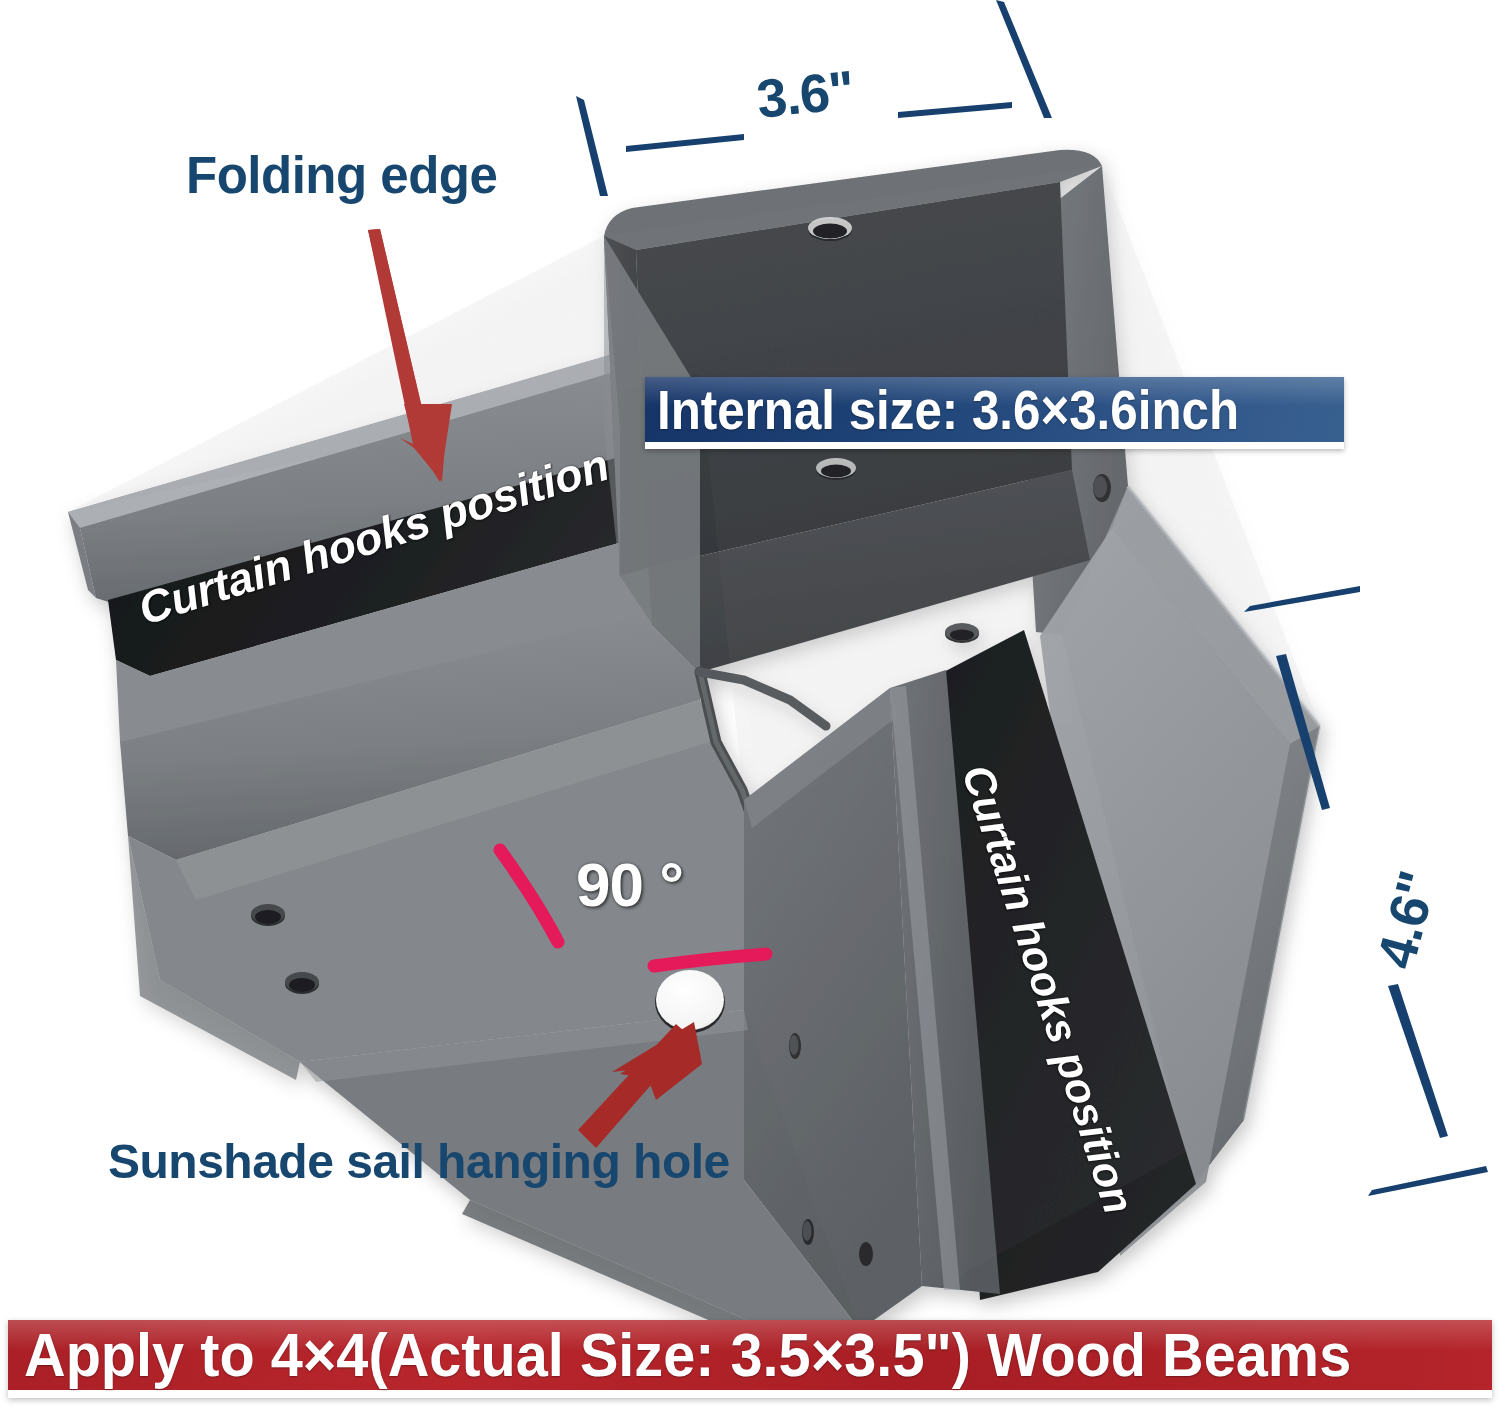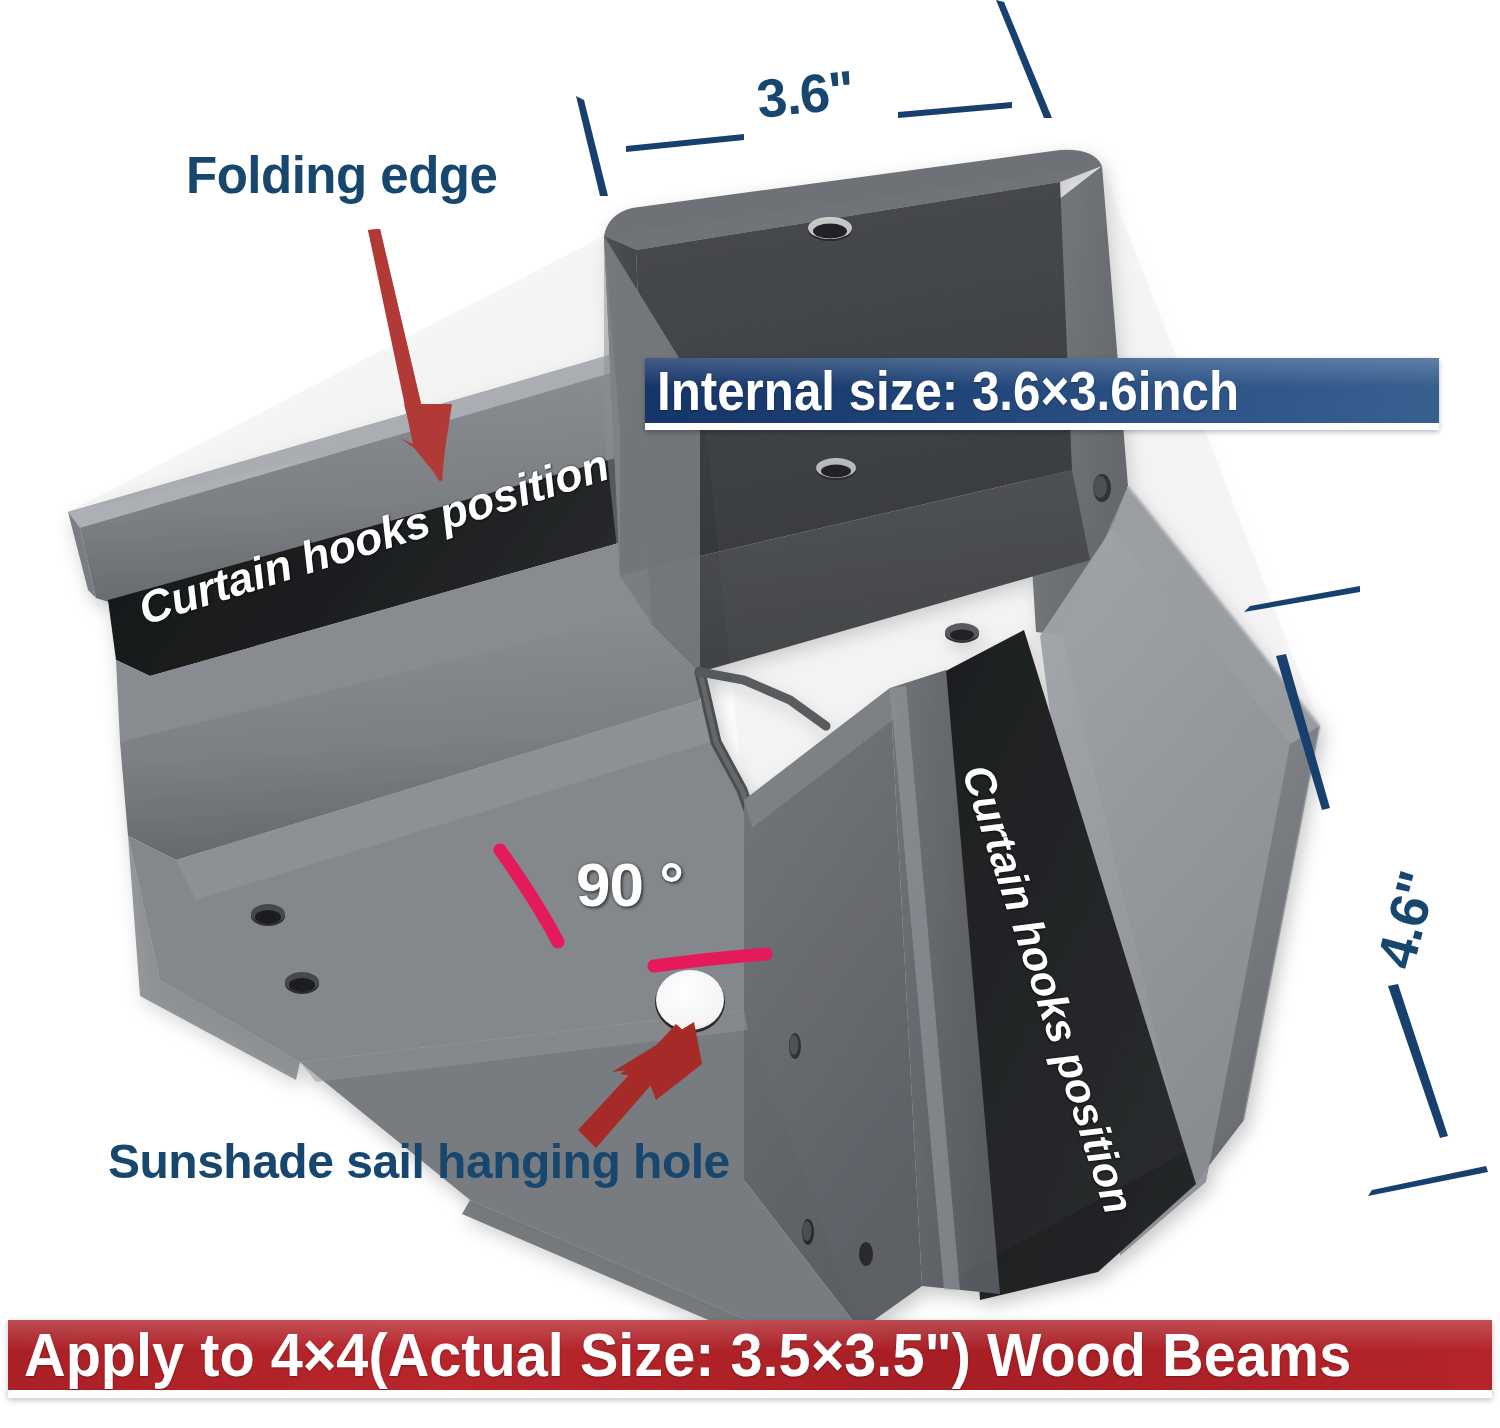--- a/index.html
+++ b/index.html
@@ -118,22 +118,22 @@
     font-weight: 700;
     white-space: nowrap;
     line-height: 1;
     transform: scaleX(0.88);
     transform-origin: left center;
     text-shadow: 0 1px 2px rgba(0,0,0,.35);
   }
 
   #banner-internal {
     left: 645px;
-    top: 358px;
-    width: 794px;
+    top: 377px;
+    width: 699px;
     height: 72px;
     background: linear-gradient(100deg, #163468 0%, #1E4376 35%, #2F5589 72%, #38608F 100%);
     border-bottom: 7px solid #ffffff;
     padding-left: 12px;
     box-shadow: 0 2px 5px rgba(0,0,0,.28);
   }
   #banner-internal .banner-text { font-size: 56px; }
 
   #banner-apply {
     left: 8px;

